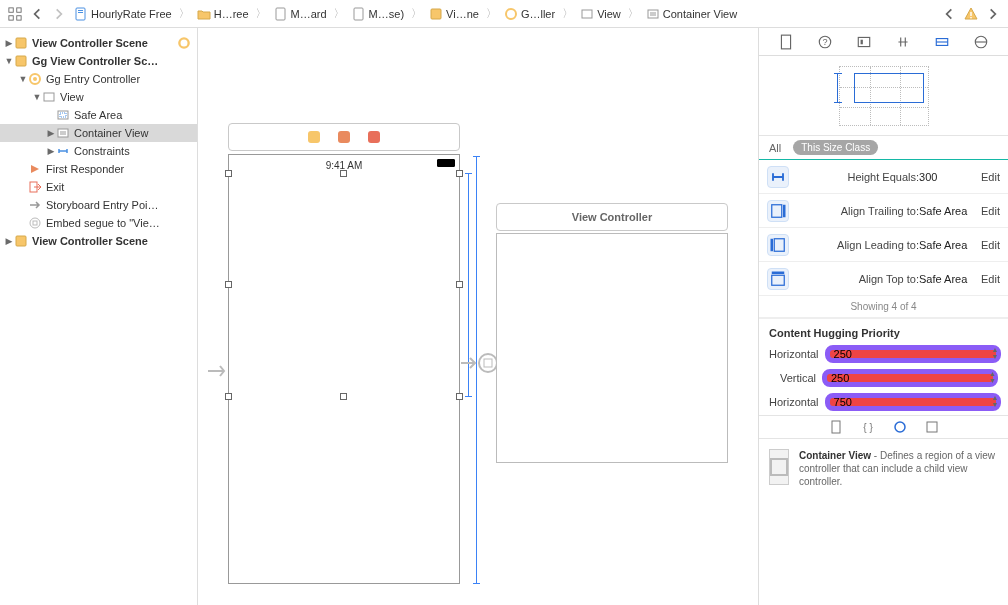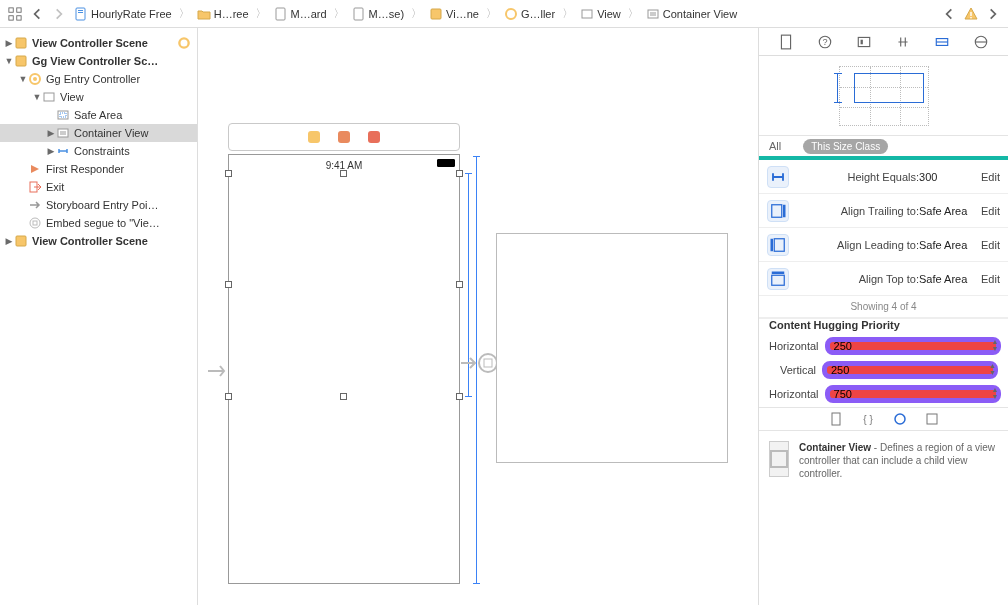--- a/index.html
+++ b/index.html
@@ -58,33 +58,33 @@
   .thumb-area { height: 80px; border-bottom: 1px solid #e4e4e4; display: flex; align-items: center; justify-content: center; }
   .thumb { width: 90px; height: 60px; border: 1px dotted #bcbcbc; position: relative; }
   .thumb .rect { position:absolute; left: 14px; top: 6px; width: 70px; height: 30px; border: 1px solid #2a6cd6; }
   .thumb .hline { position:absolute; left:0; right:0; border-top:1px dotted #bcbcbc; }
   .thumb .vline { position:absolute; top:0; bottom:0; border-left:1px dotted #bcbcbc; }
   .thumb .ibeam { position:absolute; left: -6px; top: 6px; width: 8px; height: 30px; }
   .thumb .ibeam::before,.thumb .ibeam::after { content:""; position:absolute; left:0; width:8px; height:1px; background:#2a6cd6;}
   .thumb .ibeam::before{top:0}.thumb .ibeam::after{bottom:0}
   .thumb .ibeam .stem { position:absolute; left:3px; top:0; bottom:0; width:1px; background:#2a6cd6;}
 
-  .sizeclass-row { height: 24px; border-bottom: 4px solid #14b8a6; display:flex; align-items:center; padding: 0 10px; gap: 22px; }
+  .sizeclass-row { height: 24px; border-bottom: 1px solid #14b8a6; display:flex; align-items:center; padding: 0 10px; gap: 12px; }
   .sizeclass-row .all { color: #666; }
   .pill { background: #a6a6a6; color: #fff; padding: 2px 8px; border-radius: 9px; font-size: 10px; }
 
   .constraint-row { height: 34px; display: flex; align-items: center; padding: 4px 8px; gap: 0; border-bottom: 1px solid #eee; }
   .constraint-row .cico { width: 22px; height: 22px; background: #eaf1fb; border: 1px solid #cfe0f6; border-radius: 4px; display:flex; align-items:center; justify-content:center;}
   .constraint-row .clabel { flex: 1; text-align: right; color: #444; }
   .constraint-row .cval { width: 62px; color: #222; }
   .constraint-row .cedit { color: #444; }
 
   .mini-status { height: 22px; border-bottom: 1px solid #eee; display:flex; align-items:center; justify-content:center; font-size:10px; color:#888; }
 
-  .section-title { font-weight: 600; padding: 0 10px 4px; color: #333; border-top:1px solid #eee;}
+  .section-title { font-weight: 600; padding: 8px 10px 4px; color: #333; border-top:1px solid #eee;}
   .field-row { display: flex; align-items: center; padding: 2px 10px 4px; gap: 6px; }
   .field-row .flabel { width: 62px; text-align: right; color: #444; }
   .field-row input { flex:1; height: 18px; border: 5px solid #8b5cf6; border-radius: 8px; padding: 0 20px 0 4px; font-size: 11px; background:#ef4444;}
   .stepper { position: relative; flex:1; }
   .stepper .arrows { position:absolute; right:2px; top:1px; display:flex; flex-direction:column; font-size:7px; color:#666; line-height:7px;}
 
   .subtoolbar { height: 24px; border-top: 1px solid #e4e4e4; border-bottom: 1px solid #e4e4e4; display:flex; align-items:center; justify-content:center; gap: 18px;}
   .subtoolbar .ico { width:14px; height:14px; color:#777;}
   .subtoolbar .ico.active { color:#2a6cd6; }
 
@@ -371,20 +371,23 @@
       <svg width="18" height="18" viewBox="0 0 18 18">
           <path d="M1 9 H14 M10 4 L15 9 L10 14" fill="none" stroke="#bbb" stroke-width="2"></path>
         </svg>
       <span class="embed-circ">
         <svg width="10" height="10" viewBox="0 0 10 10">
             <rect x="1" y="1" width="8" height="8" fill="none" stroke="#bbb"></rect>
           </svg>
       </span>
     </div>
 
+    <div class="embedded-title">
+        <span>View Controller</span>
+      </div>
     <div class="embedded" style="top:205px;height:230px"></div>
   </div>
 
   <div class="inspector">
     <div class="insp-toolbar">
       <span class="ico">
           <svg viewBox="0 0 14 14">
             <rect x="3" y="1" width="8" height="12" fill="none" stroke="currentColor"></rect>
           </svg>
         </span>

